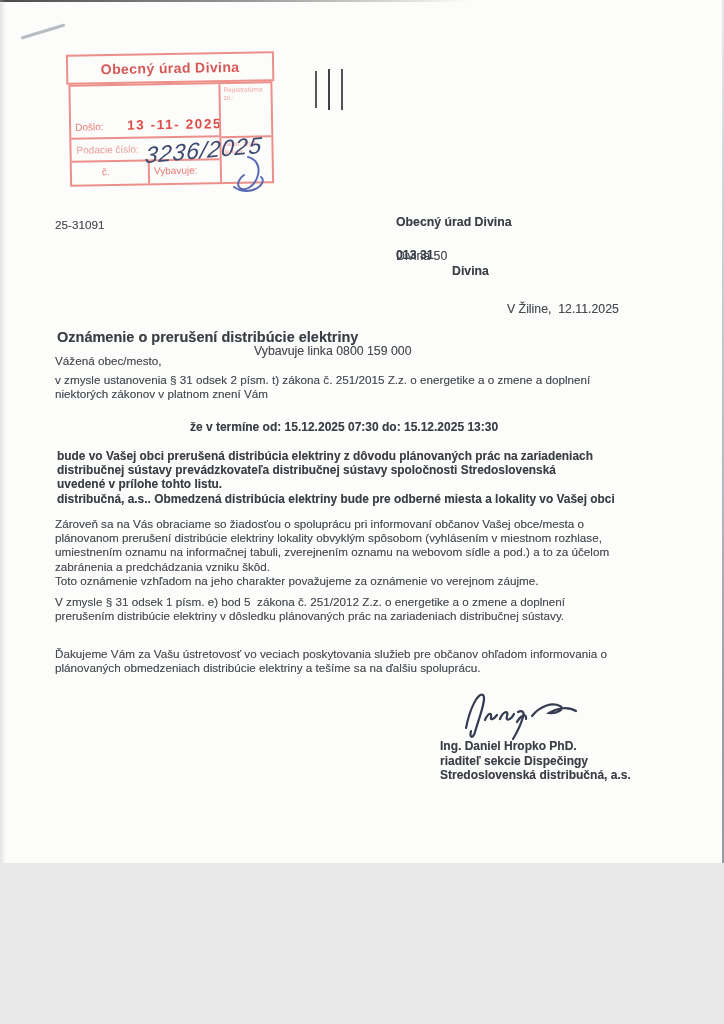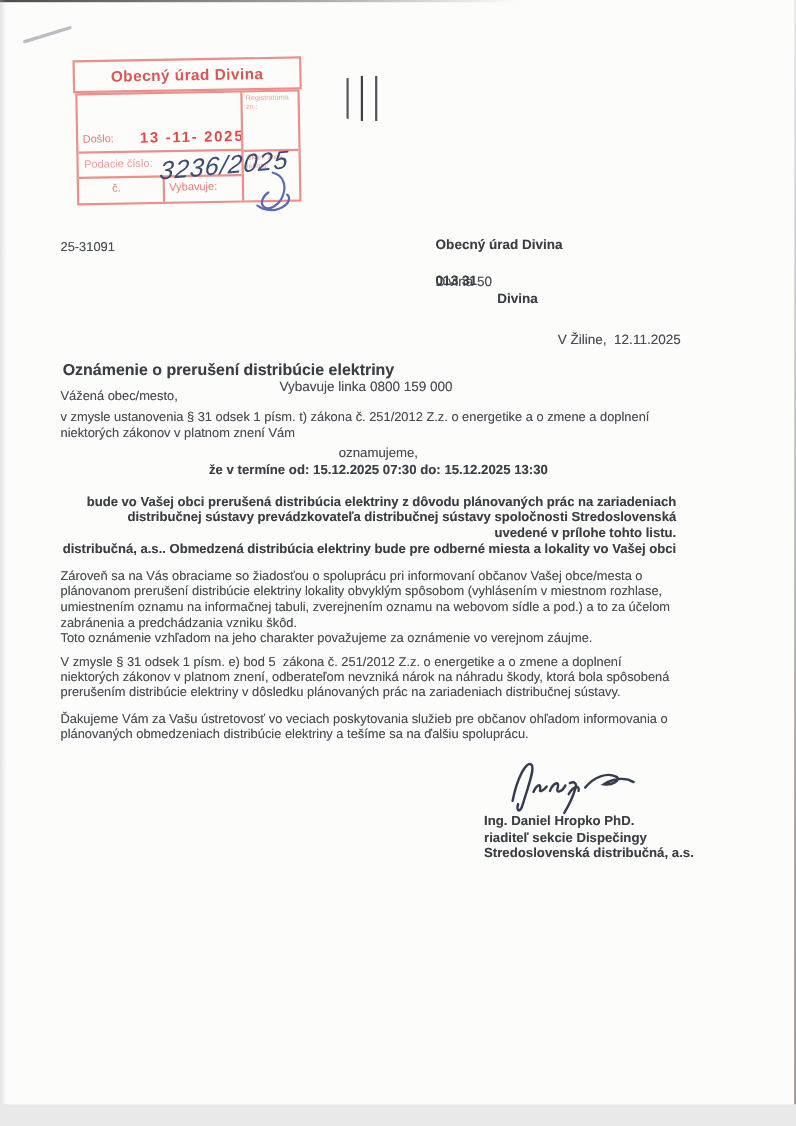--- a/index.html
+++ b/index.html
@@ -1,16 +1,16 @@
 <!DOCTYPE html>
 <html><head>
 <meta charset="utf-8">
 <style>
   html,body{margin:0;padding:0;background:#e9e9e9;}
-  .page{position:relative;width:724px;height:1004px;margin:0 auto;background:#fcfcfb;
+  .page{position:relative;width:724px;height:863px;margin:0 auto;background:#fcfcfb;
         font-family:"Liberation Sans","DejaVu Sans",sans-serif;color:#474c53;overflow:hidden;
         text-shadow:0 0 0.6px rgba(70,75,82,.45);}
   .abs{position:absolute;}
   .t{font-size:11.7px;line-height:14.2px;}
   .line{white-space:pre;}
   .b{font-weight:bold;color:#3a3f46;}
   .center-block{left:55px;width:578px;text-align:center;}
   
   .top-strip{left:0;top:0;width:724px;height:2px;
              background:linear-gradient(90deg,#4a4a4a 0%,#9a9a9a 35%,rgba(200,200,200,0) 65%);}
@@ -99,45 +99,43 @@
   <div class="abs t b line" style="left:396px;top:215px;font-size:12.3px;">Obecný úrad Divina</div>
   <div class="abs t line" style="left:396px;top:249px;font-size:12.3px;">Divina 50</div>
   <div class="abs t b line" style="left:396px;top:248px;font-size:12.3px;">013 31</div>
   <div class="abs t b line" style="left:452px;top:264px;font-size:12.3px;">Divina</div>
   <div class="abs t line" style="left:254px;top:304px;font-size:12.3px;margin-top:40px;">Vybavuje linka 0800 159 000</div>
   <div class="abs t line" style="left:507px;top:302px;font-size:12.3px;">V Žiline,  12.11.2025</div>
 
   <div class="abs b subject line">Oznámenie o prerušení distribúcie elektriny</div>
   <div class="abs t line" style="left:55px;top:354px;">Vážená obec/mesto,</div>
   <div class="abs t" style="left:55px;top:373px;">
-    <div class="line">v zmysle ustanovenia § 31 odsek 1 písm. t) zákona č. 251/2012 Z.z. o energetike a o zmene a doplnení</div>
+    <div class="line">v zmysle ustanovenia § 31 odsek 2 písm. t) zákona č. 251/2015 Z.z. o energetike a o zmene a doplnení</div>
     <div class="line">niektorých zákonov v platnom znení Vám</div>
   </div>
 
-  <div class="abs t center-block" style="top:404px;font-size:12px;">oznamujeme,</div>
   <div class="abs t b center-block line" style="top:420px;font-size:12px;">že v termíne od: 15.12.2025 07:30 do: 15.12.2025 13:30</div>
 
-  <div class="abs t b" style="left:57px;top:449px;font-size:11.9px;text-align:right;">
+  <div class="abs t b" style="left:57px;top:449px;font-size:11.9px;">
     <div class="line">bude vo Vašej obci prerušená distribúcia elektriny z dôvodu plánovaných prác na zariadeniach</div>
     <div class="line">distribučnej sústavy prevádzkovateľa distribučnej sústavy spoločnosti Stredoslovenská</div>
     <div class="line">uvedené v prílohe tohto listu.</div>
     <div class="line">distribučná, a.s.. Obmedzená distribúcia elektriny bude pre odberné miesta a lokality vo Vašej obci</div>
   </div>
 
   <div class="abs t" style="left:55px;top:517px;">
     <div class="line">Zároveň sa na Vás obraciame so žiadosťou o spoluprácu pri informovaní občanov Vašej obce/mesta o</div>
     <div class="line">plánovanom prerušení distribúcie elektriny lokality obvyklým spôsobom (vyhlásením v miestnom rozhlase,</div>
     <div class="line">umiestnením oznamu na informačnej tabuli, zverejnením oznamu na webovom sídle a pod.) a to za účelom</div>
     <div class="line">zabránenia a predchádzania vzniku škôd.</div>
     <div class="line">Toto oznámenie vzhľadom na jeho charakter považujeme za oznámenie vo verejnom záujme.</div>
   </div>
 
   <div class="abs t" style="left:55px;top:595px;">
     <div class="line">V zmysle § 31 odsek 1 písm. e) bod 5  zákona č. 251/2012 Z.z. o energetike a o zmene a doplnení</div>
-    <div class="line">niektorých zákonov v platnom znení, odberateľom nevzniká nárok na náhradu škody, ktorá bola spôsobená</div>
     <div class="line">prerušením distribúcie elektriny v dôsledku plánovaných prác na zariadeniach distribučnej sústavy.</div>
   </div>
 
   <div class="abs t" style="left:55px;top:647px;">
     <div class="line">Ďakujeme Vám za Vašu ústretovosť vo veciach poskytovania služieb pre občanov ohľadom informovania o</div>
     <div class="line">plánovaných obmedzeniach distribúcie elektriny a tešíme sa na ďalšiu spoluprácu.</div>
   </div>
 
   <span class="abs" style="left:452px;top:686px;">
     <svg width="130" height="55" viewBox="0 0 130 55" fill="none" stroke="#353c50" stroke-width="2.2" stroke-linecap="round">

